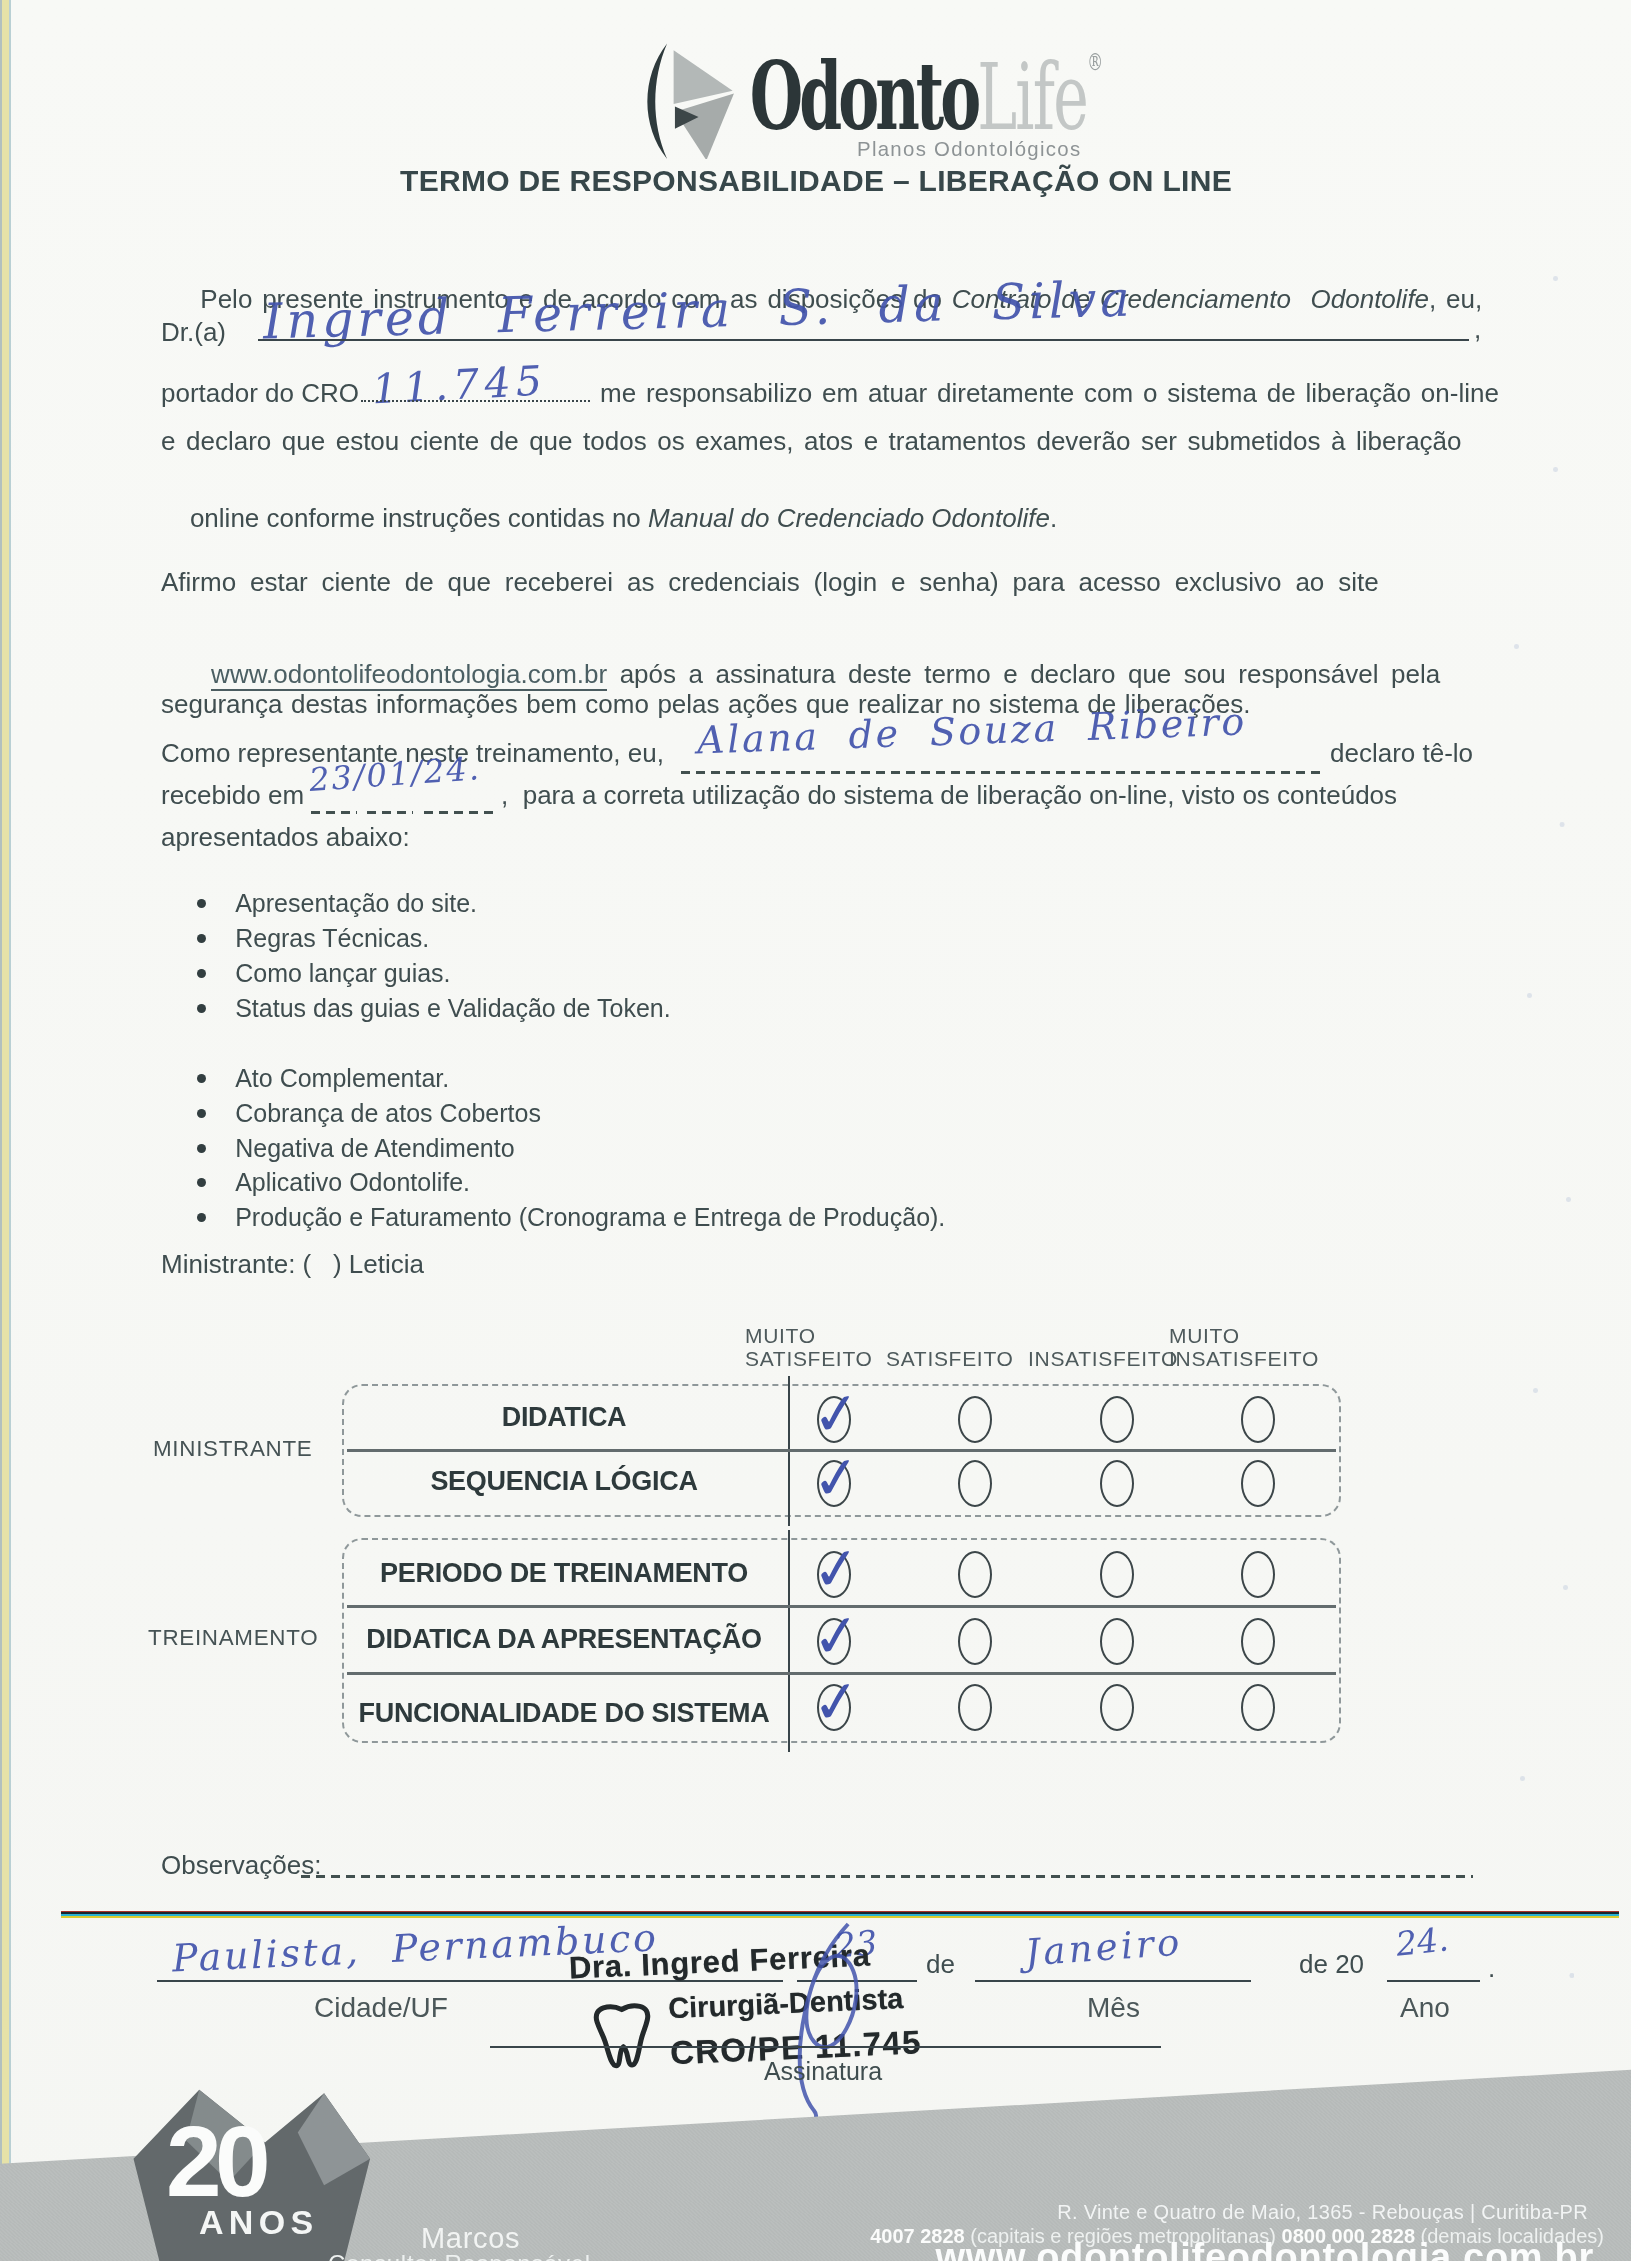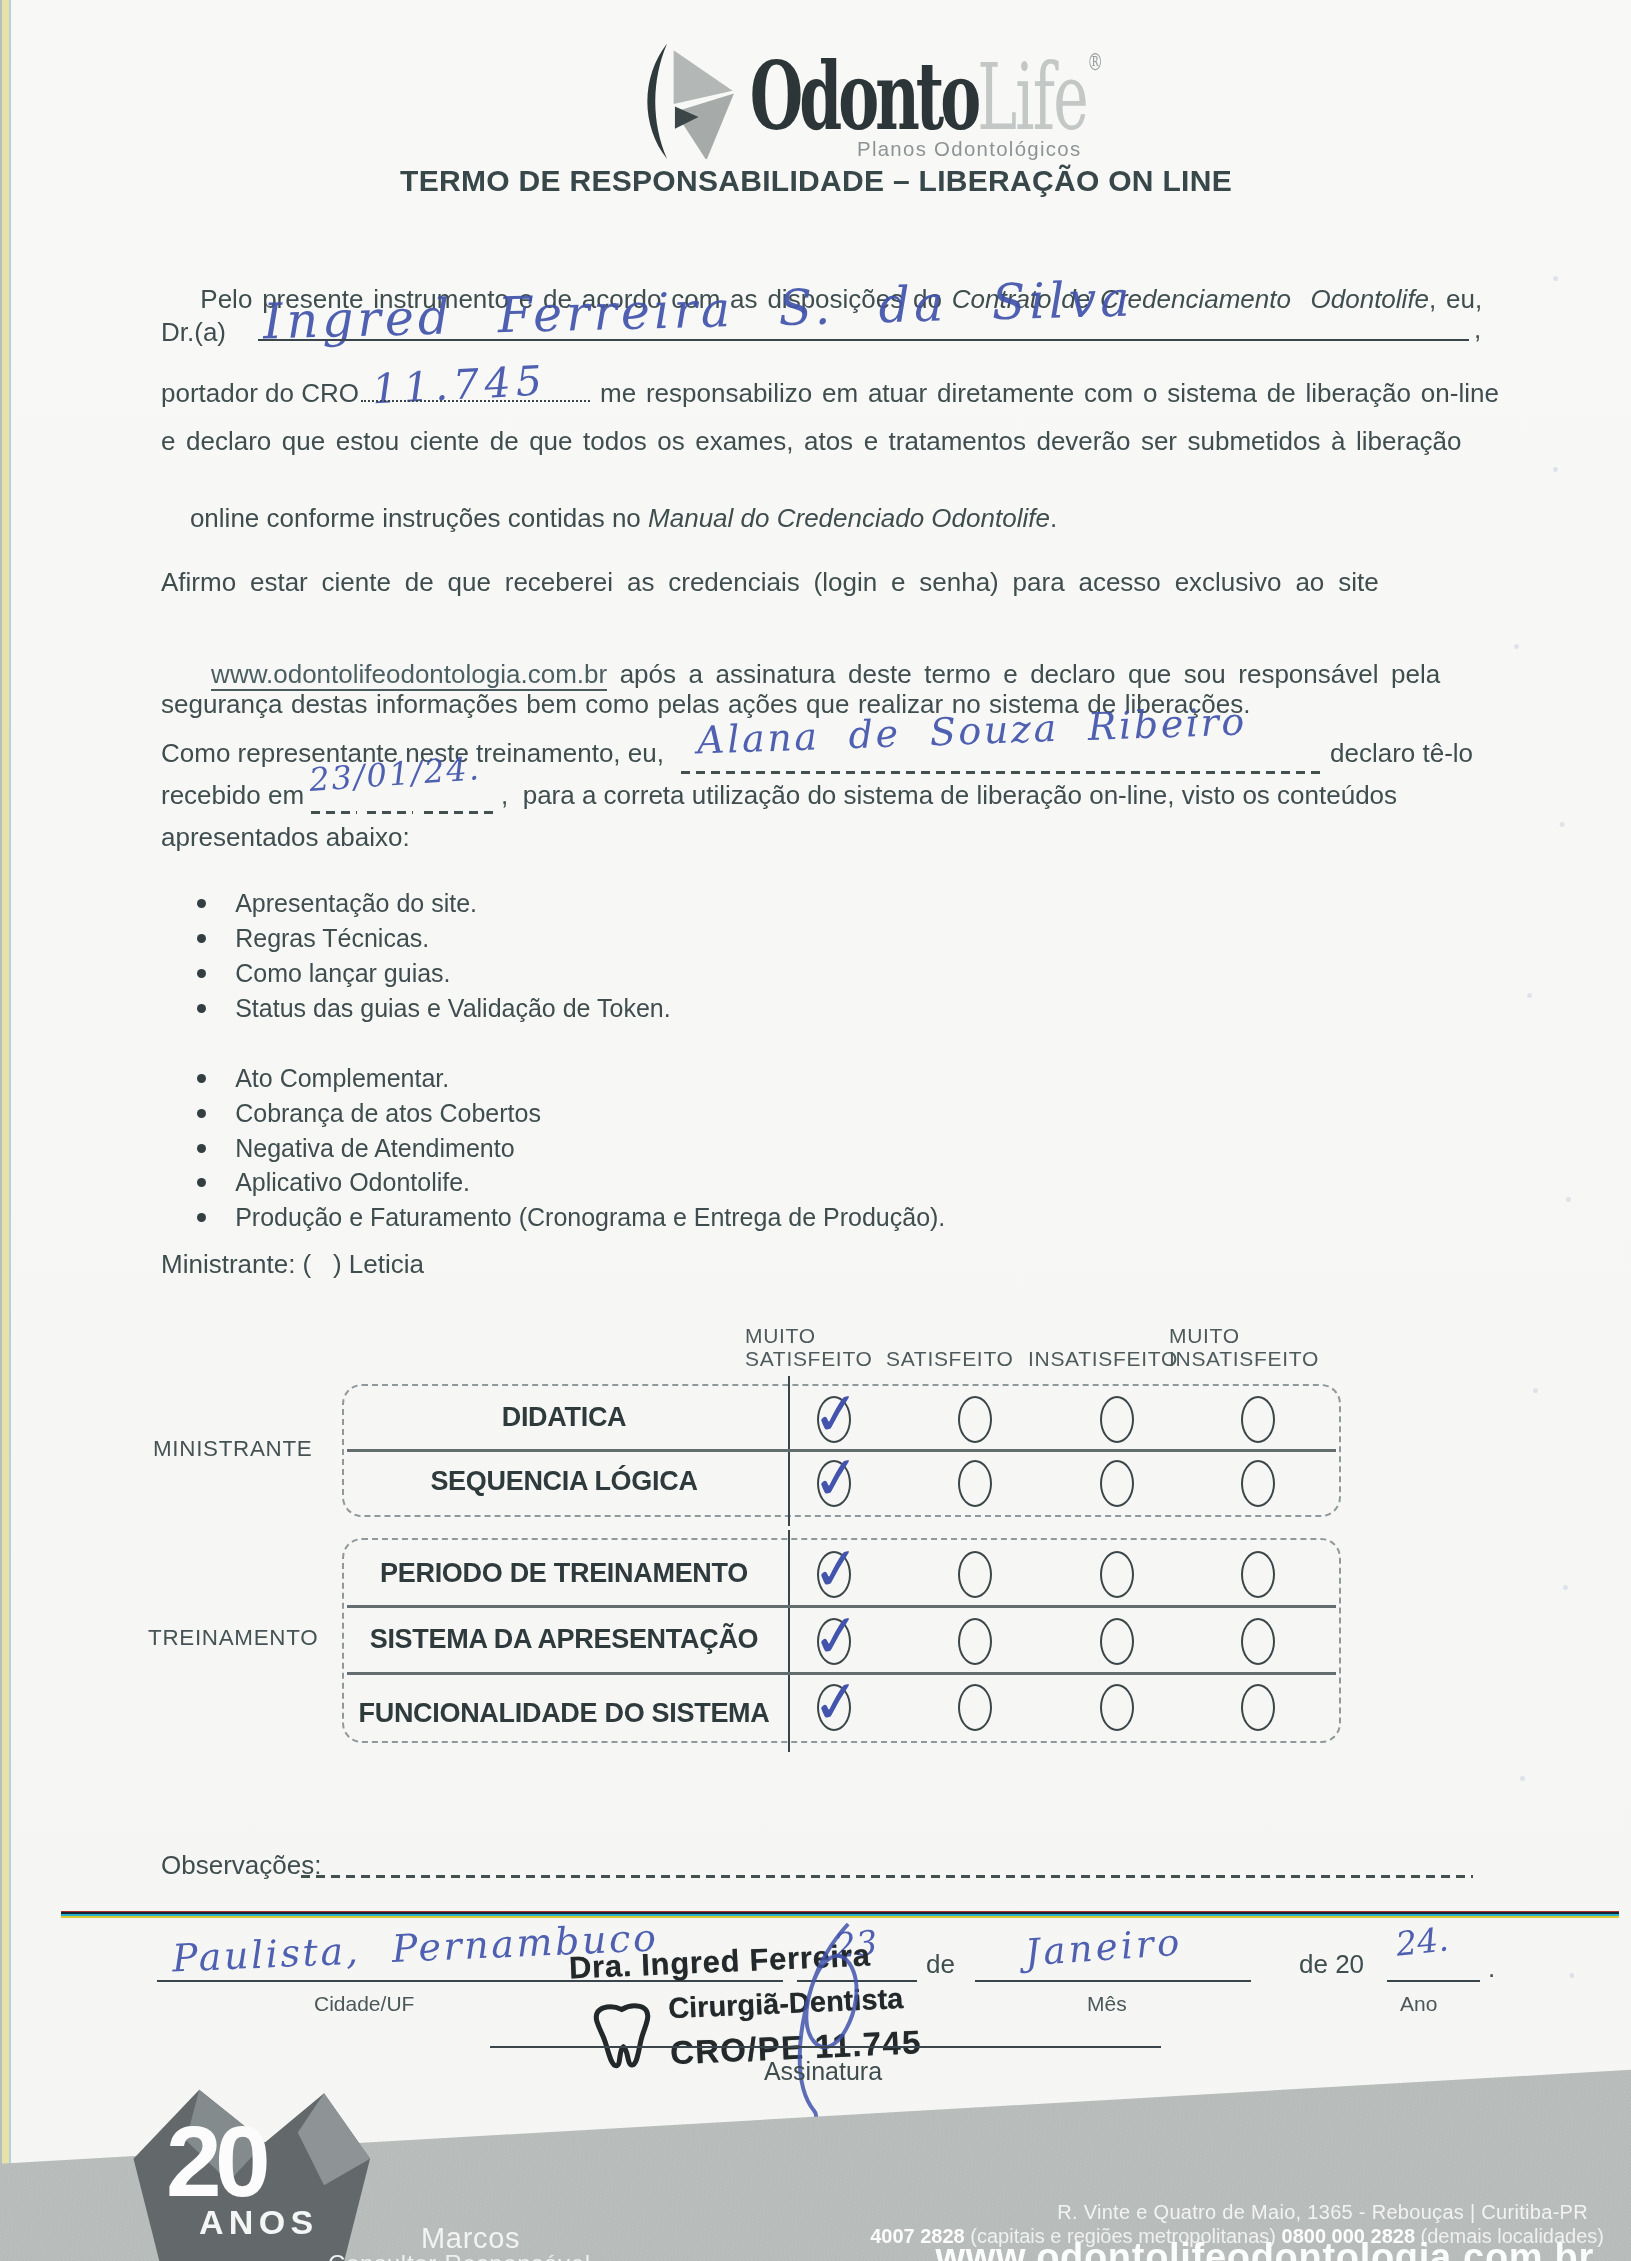--- a/index.html
+++ b/index.html
@@ -37,21 +37,21 @@
   .rlabel{position:absolute;left:8px;width:424px;text-align:center;font-size:27px;font-weight:700;
       color:#2e3a3c;letter-spacing:-0.3px;white-space:pre;}
   .glabel{position:absolute;font-size:22.4px;color:#465355;letter-spacing:0.7px;font-weight:400;white-space:pre;}
   .oval{position:absolute;width:30px;height:43px;border:2.6px solid #3c4649;border-radius:50%;}
   .oval .tick{display:none;}
   .oval.checked .tick{display:block;position:absolute;top:-18.4px;left:-6.6px;
       font:400 58px "DejaVu Sans",sans-serif;color:#4254ac;transform:rotate(-6deg);}
   
   .bigrule{position:absolute;left:61px;width:1558px;height:6.6px;
       background:linear-gradient(#a8322a 0 0.7px,#18262e 0.7px 3.3px,#28b0d2 3.3px 4.6px,#ddca2e 4.6px 6.6px);}
-  .label-sm{position:absolute;font-size:21px;color:#4b5759;white-space:pre;}
+  .label-sm{position:absolute;font-size:28px;color:#4b5759;white-space:pre;}
   
   .stamp{position:absolute;left:561px;top:1933px;width:408px;transform:rotate(-2.5deg);
       color:#23292b;text-shadow:0 0 0.7px rgba(35,41,43,.6);}
   .stamp .s1{position:absolute;left:6.6px;top:9.2px;font-size:31px;font-weight:700;letter-spacing:0.7px;white-space:pre;}
   .stamp .s2{position:absolute;left:104px;top:55px;font-size:29px;font-weight:700;white-space:pre;}
   .stamp .s3{position:absolute;left:104px;top:97px;font-size:33px;font-weight:700;letter-spacing:1.3px;white-space:pre;}
   
   .band{position:absolute;left:-39px;top:2166px;width:1790px;height:276px;background:#b6bab9;
       transform:rotate(-3.3deg);transform-origin:0 0;
       background-image:repeating-linear-gradient(45deg,rgba(255,255,255,.06) 0 1.3px,rgba(0,0,0,0) 1.3px 2.6px);}
@@ -171,21 +171,21 @@
     <span class="oval" style="left:756px;top:74px;"></span>
     <span class="oval" style="left:897px;top:74px;"></span>
   </div>
 
   <div class="glabel" style="left:148px;top:1625px;">TREINAMENTO</div>
   <div class="rbox" style="top:1538px;height:201px;">
     <div class="vline"></div>
     <div class="hsep" style="top:65px;"></div>
     <div class="hsep" style="top:132px;"></div>
     <div class="rlabel" style="top:18px;">PERIODO DE TREINAMENTO</div>
-    <div class="rlabel" style="top:84px;">SISTEMA DA APRESENTAÇÃO</div>
+    <div class="rlabel" style="top:84px;">DIDATICA DA APRESENTAÇÃO</div>
     <div class="rlabel" style="top:158px;">FUNCIONALIDADE DO SISTEMA</div>
     <span class="oval checked" style="left:473px;top:11.2px;">
         <span class="tick">✓</span>
       </span>
     <span class="oval" style="left:614px;top:11.2px;"></span>
     <span class="oval" style="left:756px;top:11.2px;"></span>
     <span class="oval" style="left:897px;top:11.2px;"></span>
     <span class="oval checked" style="left:473px;top:78px;">
         <span class="tick">✓</span>
       </span>

